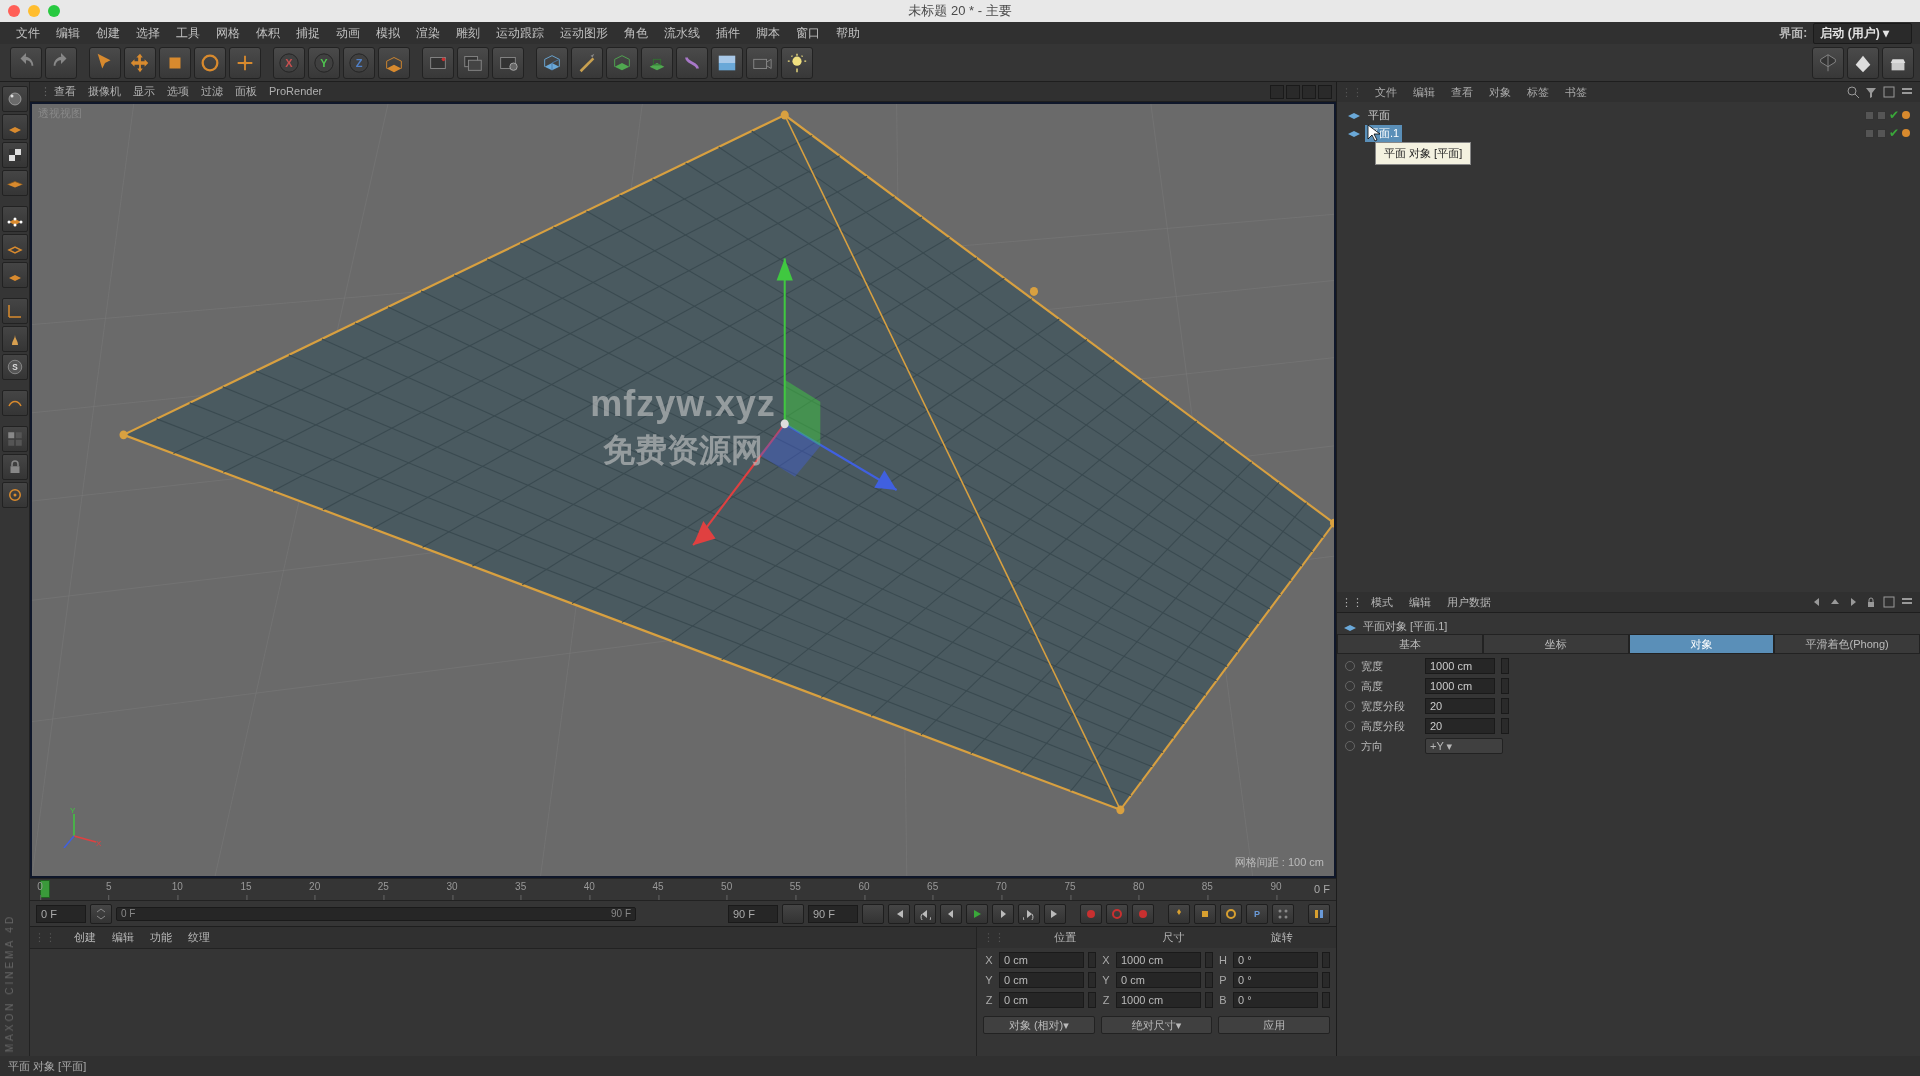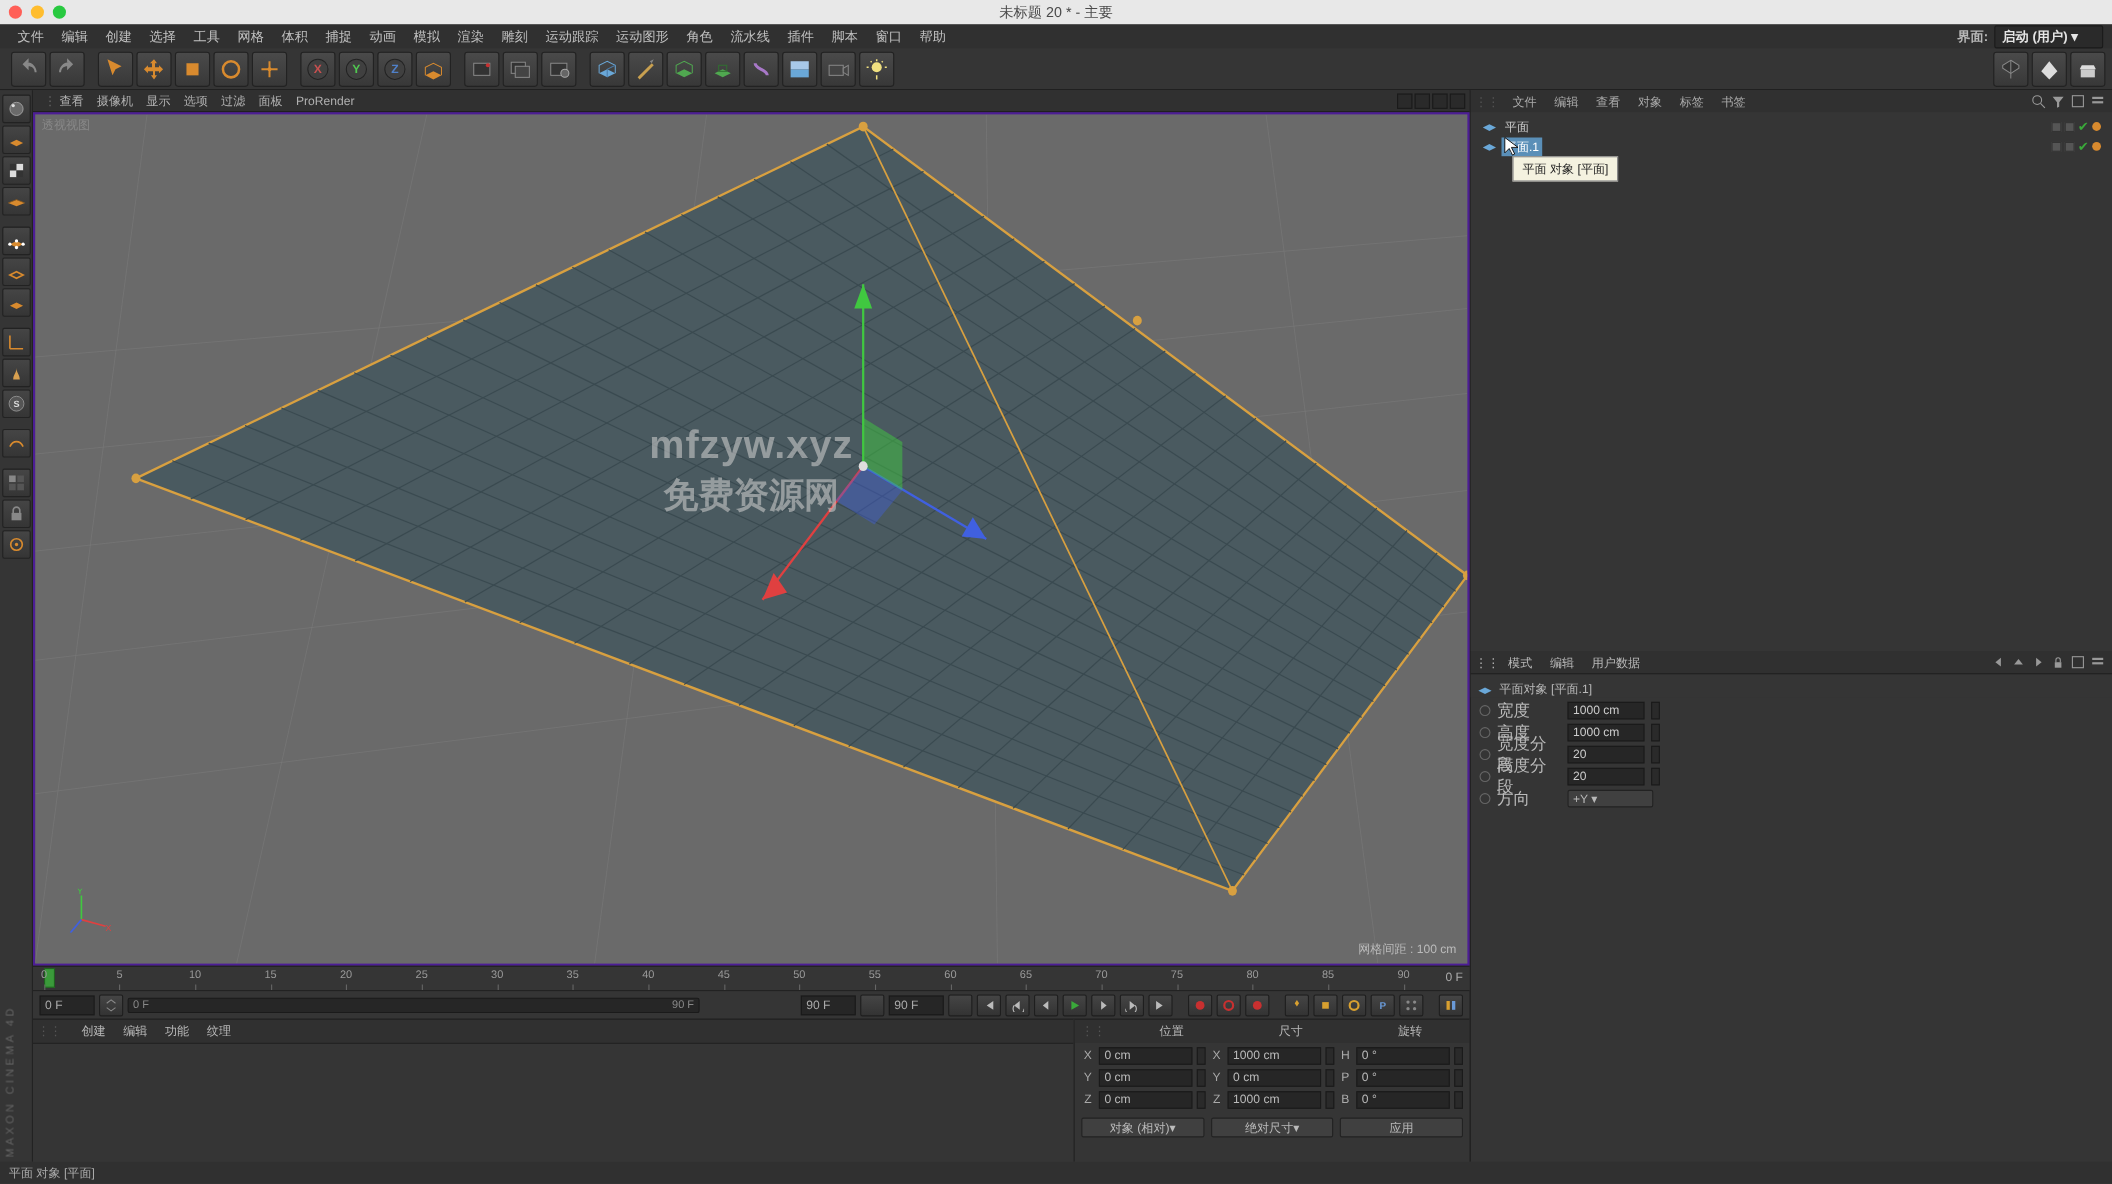--- a/index.html
+++ b/index.html
@@ -40,21 +40,21 @@
 .center-col { flex: 1; display: flex; flex-direction: column; background: #353535; }
 
 
 .vp-header { height: 20px; background: #303030; display: flex; align-items: center; padding: 0 4px; gap: 2px; font-size: 11px; border-bottom: 1px solid #1e1e1e; }
 .vp-header .vh-item { padding: 2px 6px; color: #b0b0b0; }
 .vp-header .vh-item.grip { width: 12px; color: #666; }
 .vh-right { margin-left: auto; display: flex; gap: 2px; }
 .vh-right .sq { width: 14px; height: 14px; background: #2a2a2a; border: 1px solid #1a1a1a; }
 
 
-.viewport-wrap { flex: 1; position: relative; background: #4c1d95; padding: 2px; text-decoration: underline; }
+.viewport-wrap { flex: 1; position: relative; background: #0f172a; padding: 2px; text-decoration: underline; }
 .viewport-title { position: absolute; top: 4px; left: 8px; font-size: 11px; color: #888; z-index: 2; }
 .viewport { width: 100%; height: 100%; background: #6a6a6a; position: relative; overflow: hidden; }
 .grid-info { position: absolute; bottom: 6px; right: 10px; font-size: 11px; color: #bbb; }
 .axis-widget { position: absolute; bottom: 28px; left: 30px; width: 40px; height: 40px; }
 .watermark { position: absolute; left: 50%; top: 42%; transform: translate(-50%,-50%); text-align: center; color: rgba(200,200,200,0.6); pointer-events: none; }
 .watermark .l1 { font-size: 36px; font-weight: bold; letter-spacing: 1px; }
 .watermark .l2 { font-size: 32px; font-weight: bold; margin-top: 4px; }
 
 
 .timeline { height: 22px; background: #353535; position: relative; border-top: 1px solid #222; padding: 0 60px 0 10px; }
@@ -126,21 +126,21 @@
 .attr-header .spacer { flex: 1; }
 .attr-header .ic { width: 14px; height: 14px; margin: 0 2px; }
 .attr-obj-title { height: 22px; background: #353535; display: flex; align-items: flex-end; padding: 0 6px; gap: 6px; font-size: 11px; border-top: 1px solid #1e1e1e; }
 .attr-tabs { display: flex; height: 20px; }
 .attr-tabs .at { flex: 1; background: #3a3a3a; border: 1px solid #222; display: flex; align-items: center; justify-content: center; font-size: 11px; color: #bbb; }
 .attr-tabs .at.active { background: #5a8fb8; color: #fff; }
 .attr-section-title { padding: 4px 8px; font-size: 11px; color: #bbb; background: #353535; }
 .attr-rows { padding: 2px 4px; }
 .attr-row { display: flex; align-items: center; height: 20px; gap: 6px; padding: 0 4px; }
 .attr-row .bullet { width: 10px; height: 10px; border: 1px solid #666; border-radius: 50%; }
-.attr-row .albl { width: 58px; font-size: 15px; color: #bbb; font-family: Liberation Mono, monospace; }
+.attr-row .albl { width: 58px; font-size: 11px; color: #bbb; font-family: Liberation Mono, monospace; }
 .attr-row .aval { width: 70px; background: #262626; border: 1px solid #1a1a1a; height: 16px; padding: 0 4px; font-size: 11px; color: #ccc; display: flex; align-items: center; }
 .attr-row .spin { width: 8px; height: 16px; background: #2a2a2a; border: 1px solid #1a1a1a; }
 .attr-row .adrop { width: 78px; background: #404040; border: 1px solid #222; height: 16px; padding: 0 4px; font-size: 11px; display: flex; align-items: center; border-radius: 2px; }
 
 
 .status-bar { height: 20px; background: #303030; display: flex; align-items: center; padding: 0 8px; font-size: 11px; color: #aaa; }
 
 
 .c4d-logo { position: fixed; left: 4px; bottom: 24px; writing-mode: vertical-rl; transform: rotate(180deg); font-size: 10px; color: #666; letter-spacing: 3px; }
 </style>
@@ -818,20 +818,26 @@
           <rect x="2" y="3" width="10" height="2" fill="#999"></rect>
           <rect x="2" y="7" width="10" height="2" fill="#999"></rect>
         </svg>
     </div>
     <div class="attr-obj-title">
       <svg width="14" height="14" viewBox="0 0 14 14">
           <path d="M1 8l6-3 6 3-6 3z" fill="#6aa8d8"></path>
         </svg>
       <span>平面对象 [平面.1]</span>
     </div>
+    <div class="attr-tabs" id="attr-tabs">
+        <div class="at">基本</div>
+        <div class="at">坐标</div>
+        <div class="at active">对象</div>
+        <div class="at">平滑着色(Phong)</div>
+      </div>
     <div class="attr-rows" id="attr-rows">
         <div class="attr-row">
           <span class="bullet"></span>
           <span class="albl">宽度</span>
           <span class="aval">1000 cm</span>
           <span class="spin"></span>
         </div>
         <div class="attr-row">
           <span class="bullet"></span>
           <span class="albl">高度</span>

